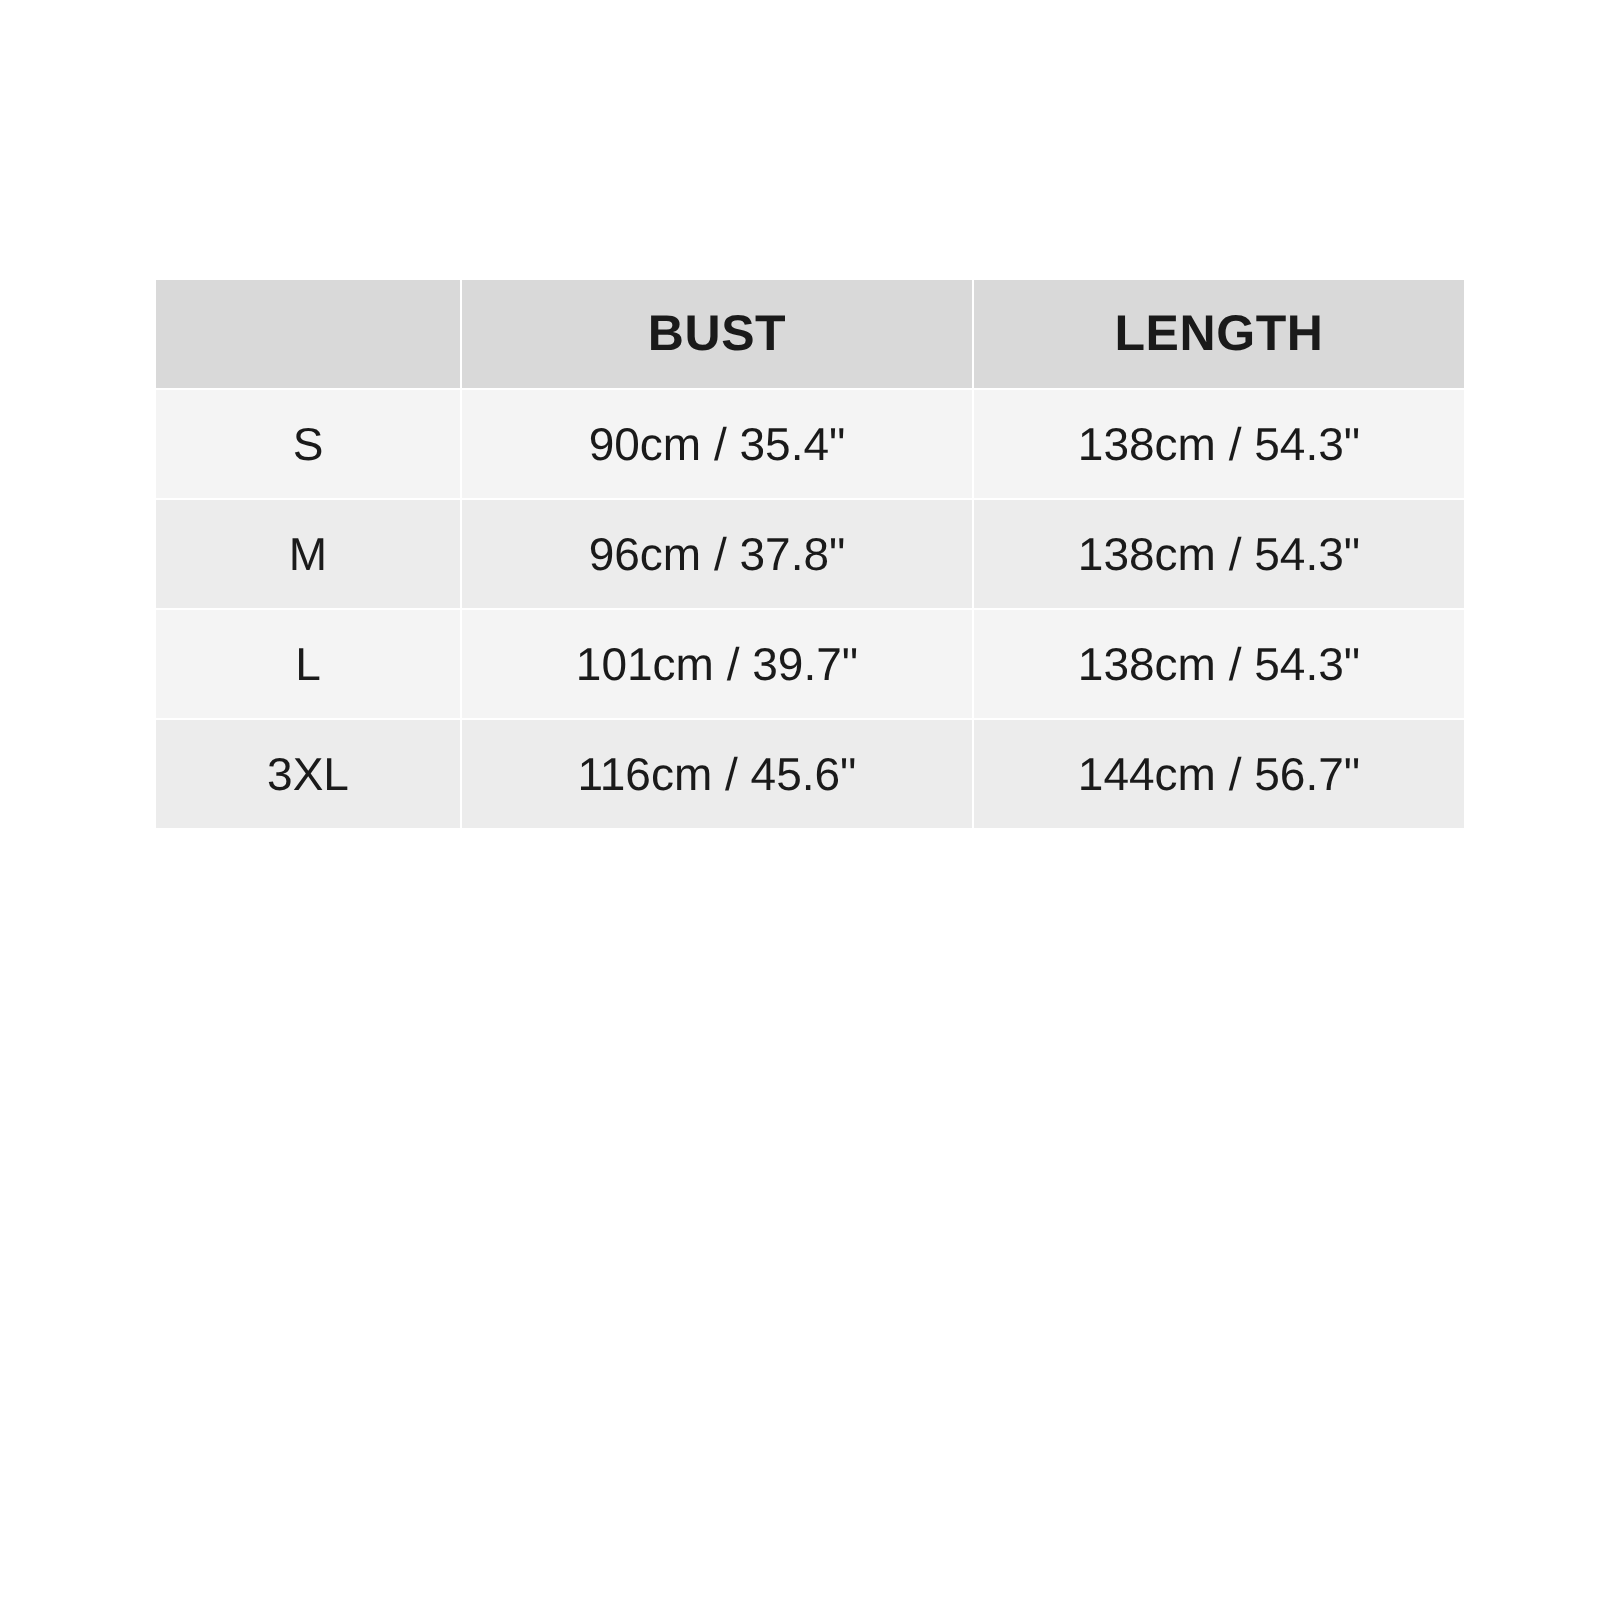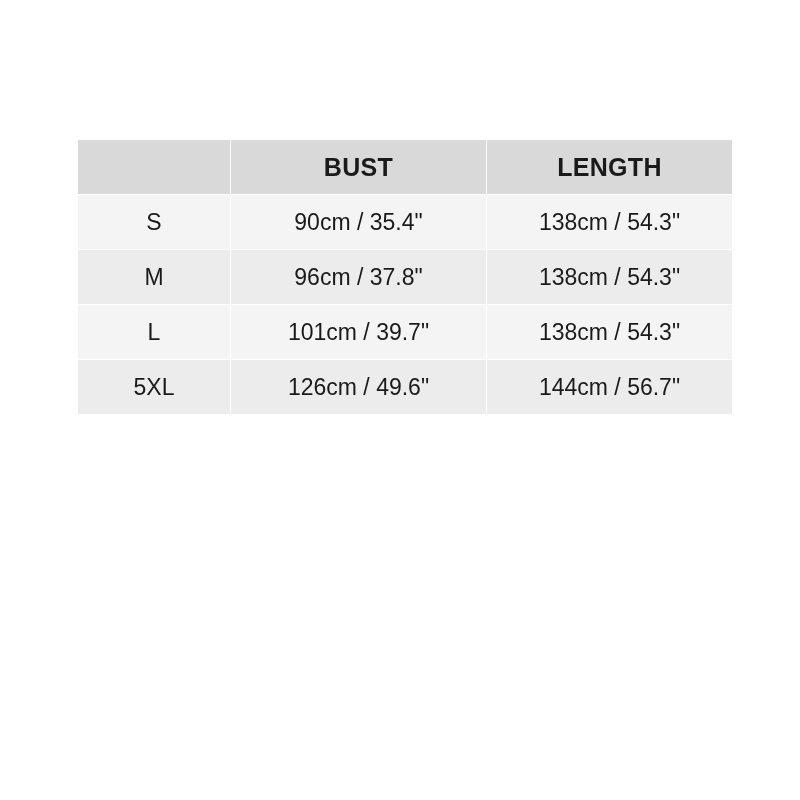--- a/index.html
+++ b/index.html
@@ -86,20 +86,20 @@
           <td class="size-cell">M</td>
           <td>96cm / 37.8"</td>
           <td>138cm / 54.3"</td>
         </tr>
         <tr class="even">
           <td class="size-cell">L</td>
           <td>101cm / 39.7"</td>
           <td>138cm / 54.3"</td>
         </tr>
         <tr class="odd">
-          <td class="size-cell">5XL</td>
-          <td>126cm / 49.6"</td>
+          <td class="size-cell">3XL</td>
+          <td>116cm / 45.6"</td>
           <td>144cm / 56.7"</td>
         </tr>
       </tbody>
     </table>
   </div>
 </div>
 
 </body></html>

